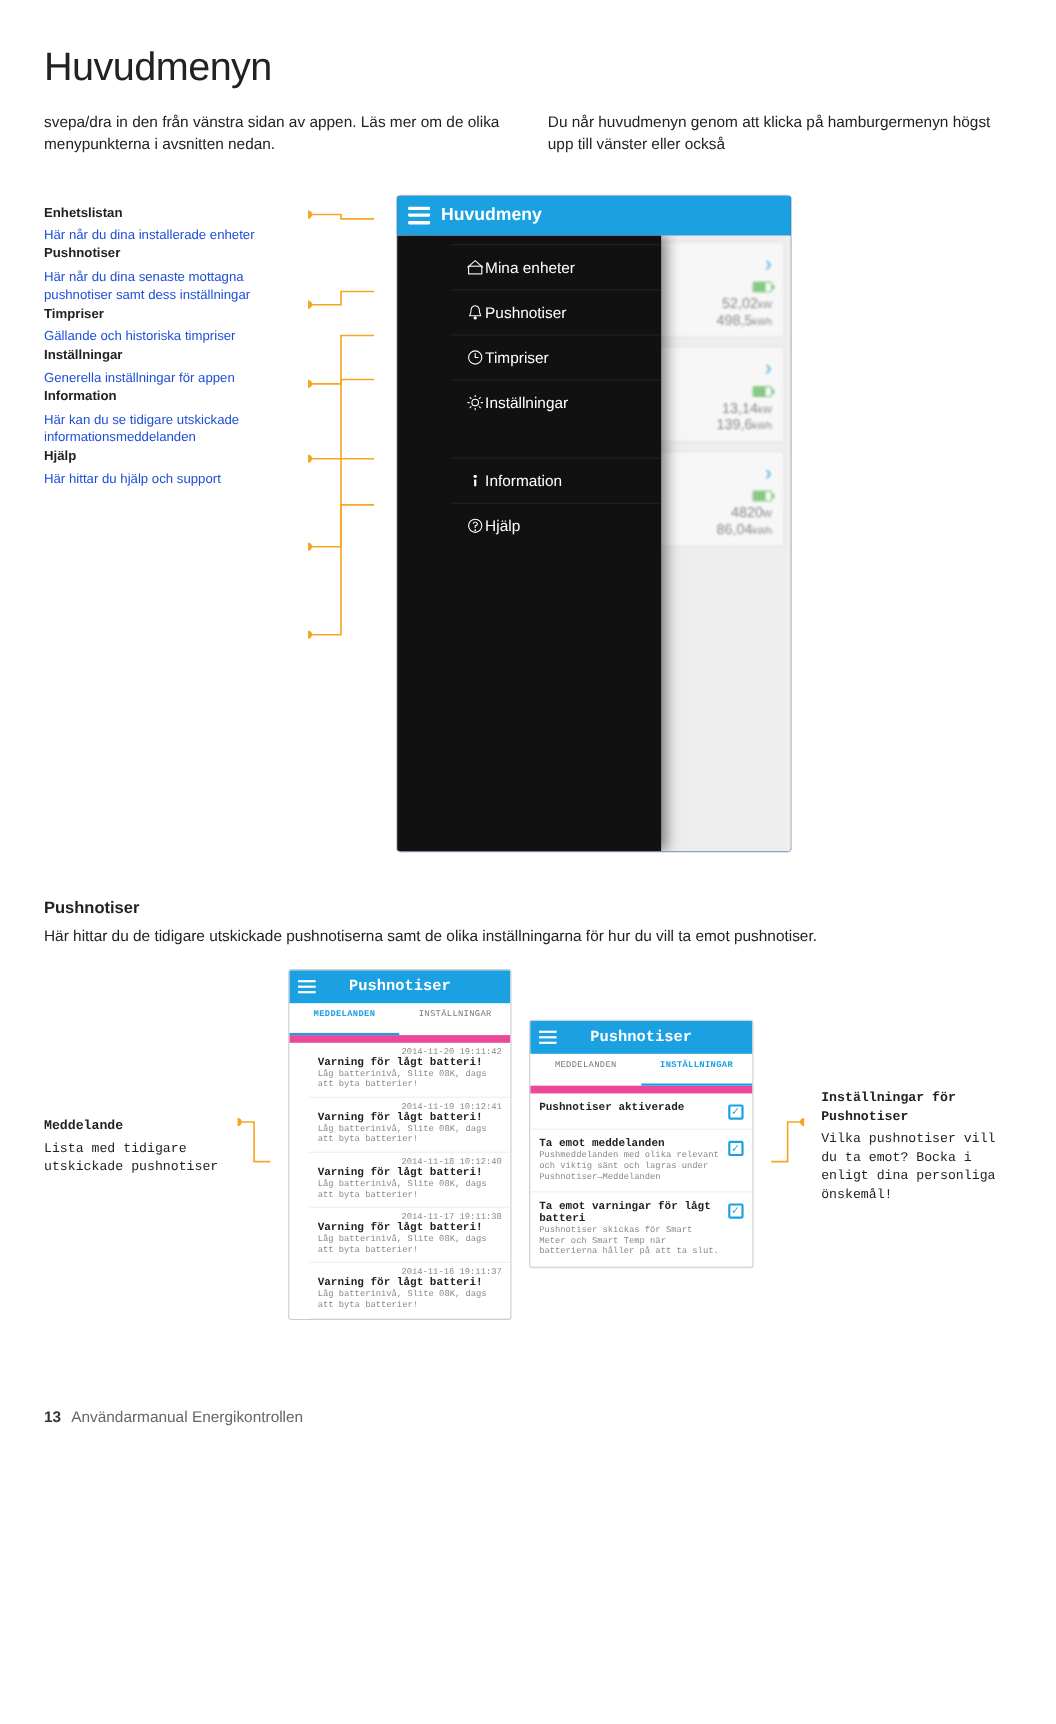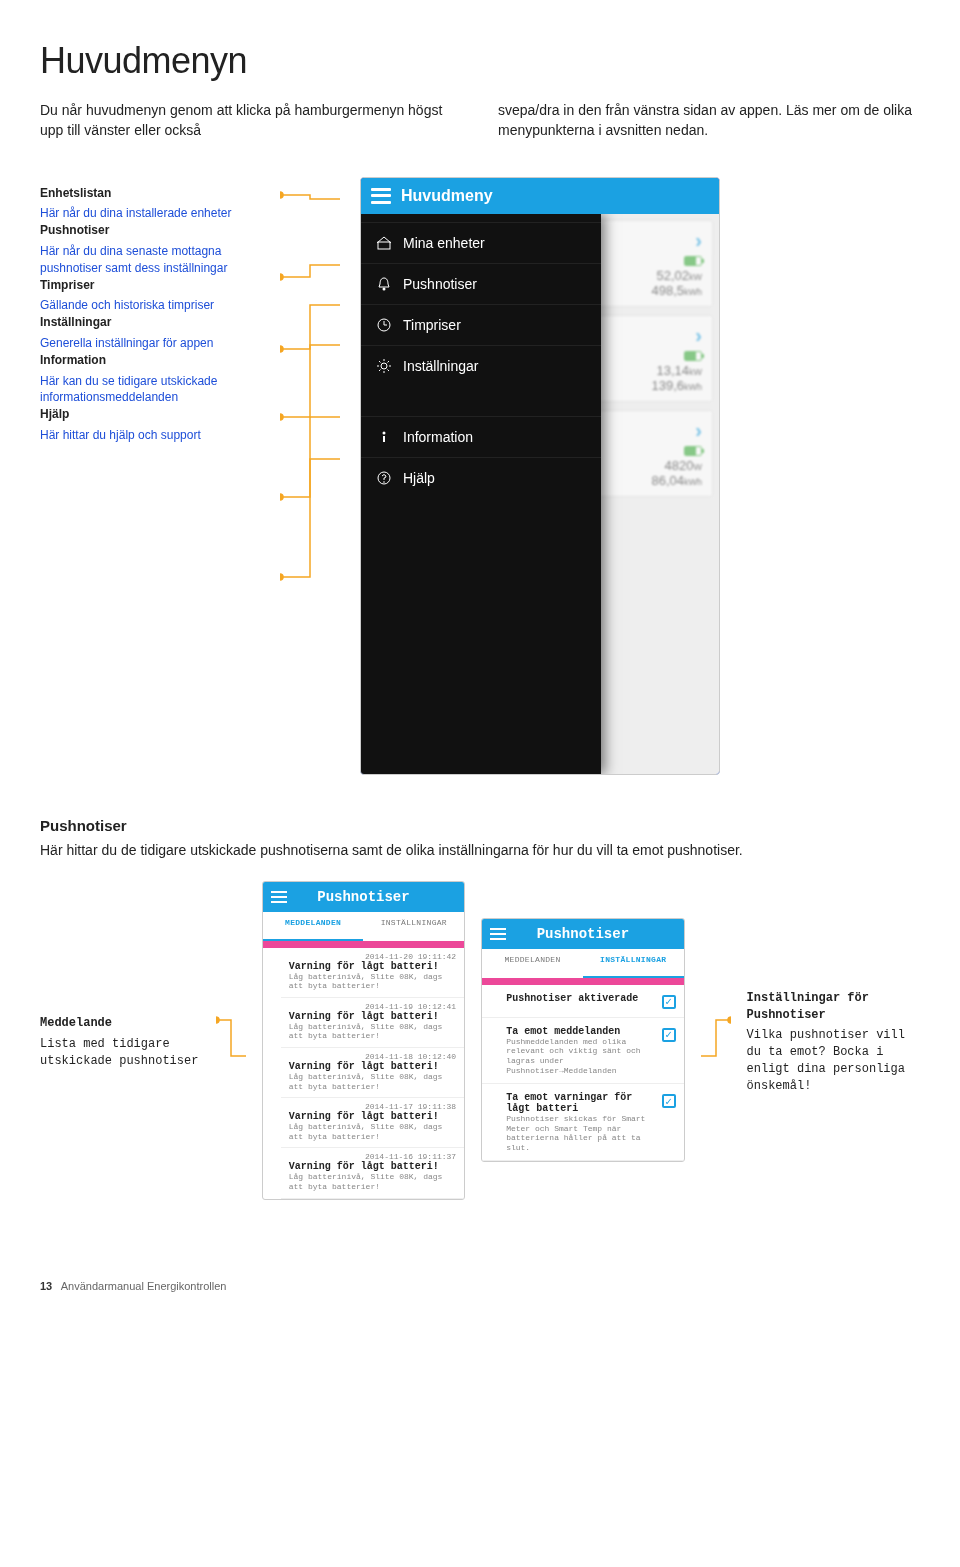--- a/index.html
+++ b/index.html
@@ -24,55 +24,55 @@
   .card { background: #fff; border: 1px solid #ddd; border-radius: 3px; margin-bottom: 8px; padding: 8px 10px; }
   .card .ct2 { font-weight: 700; font-size: 14px; color: #333; margin-bottom: 4px; display:flex; justify-content:space-between; align-items:center; }
   .card .row { display:flex; justify-content: space-between; color:#666; font-size:11px; }
   .card .val { color:#333; font-size: 13px; }
   .unit { font-size:9px; }
   .chev { color:#1ba1e2; font-size:20px; font-weight:700; }
   .battery { width: 18px; height:10px; border:1px solid #3a3; border-radius:2px; position:relative; }
   .battery::after { content:""; position:absolute; right:-3px; top:2px; width:2px; height:4px; background:#3a3; }
   .battery-inner { height:100%; width:70%; background:#3a3; }
   .drawer { position: absolute; left: 0; top: 0; height: 100%; width: 240px; background: #111; color:#fff; padding: 8px 0; box-shadow: 4px 0 12px rgba(0,0,0,0.5); }
-  .drawer-item { display:flex; align-items:center; gap:10px; padding: 11px 14px; border-top:1px solid #222; font-size:14px; }
+  .drawer-item { display:flex; align-items:center; padding: 11px 14px; border-top:1px solid #222; font-size:14px;margin-left:48px; }
   .drawer-item .ic { width:18px; height:18px; display:flex; align-items:center; justify-content:center; color:#fff; }
   .para-block { font-size:14px; line-height:1.45; margin-bottom: 20px; }
   .para-block .pt { font-weight:700; margin-bottom:4px; font-size:15px; }
   .row3 { display:flex; gap: 16px; align-items:center;font-family:Liberation Mono, monospace; }
   .callouts-left2 { width: 165px; font-size:12px; line-height:1.4; padding-top:4px; }
   .mini-conn { width: 30px; }
   .mini-phone { width: 210px; border:1px solid #ccc; border-radius:3px; overflow:hidden; font-size:10px; background:#fff; }
   .mini-top { height:30px; background:#1ba1e2; display:flex; align-items:center; justify-content:center; color:#fff; font-weight:700; font-size:14px; position:relative; }
   .mini-ham { position:absolute; left:8px; width:16px; height:12px; display:flex; flex-direction:column; justify-content:space-between;}
   .mini-ham span { height:2px; background:#fff; display:block; }
   .mini-tabs { display:flex; height:36px; border-bottom:7px solid #ec4899; }
   .mini-tab { flex:1; text-align:center; line-height:22px; font-size:8px; letter-spacing:0.3px; color:#777; }
   .mini-tab.active { color:#1ba1e2; font-weight:700; border-bottom:2px solid #1ba1e2; }
   .mini-list { }
   .mini-li { border-bottom:1px solid #eee; padding: 4px 8px 6px 8px; margin-left: 18px; }
   .mini-ts { text-align:right; font-size:8px; color:#888; }
   .mini-lt { font-weight:700; font-size:10px; }
   .mini-ld { font-size:8px; color:#888; line-height:1.2; }
   .mini-set-item { display:flex; align-items:flex-start; gap:6px; padding:8px 8px; border-bottom:1px solid #eee; }
-  .mini-set-item .tx { flex:1;margin-left:16px; }
+  .mini-set-item .tx { flex:1; }
   .mini-set-item .chk { width:14px; height:14px; border:2px solid #1ba1e2; border-radius:2px; display:flex; align-items:center; justify-content:center; color:#1ba1e2; font-size:11px; font-weight:700; margin-top:2px;}
   .callouts-right2 { width: 175px; font-size:12px; line-height:1.4; padding-top:4px; }
-  .footer { margin-top: 80px; font-size: 11px; color:#666; }
+  .footer { margin-top: 80px; font-size: 14px; color:#666; }
   .footer .pn { font-weight:700; color:#333; margin-right:6px; }
 </style>
 </head>
 <body>
 
 <div class="page">
   <h1 class="title">Huvudmenyn</h1>
 
   <div class="intro-cols">
+    <div class="intro-col">svepa/dra in den från vänstra sidan av appen. Läs mer om de olika menypunkterna i avsnitten nedan.</div>
     <div class="intro-col">Du når huvudmenyn genom att klicka på hamburgermenyn högst upp till vänster eller också</div>
-    <div class="intro-col">svepa/dra in den från vänstra sidan av appen. Läs mer om de olika menypunkterna i avsnitten nedan.</div>
   </div>
 
   <div class="section">
 
     <div class="callouts-left">
       <div class="callout">
         <div class="ct">Enhetslistan</div>
         <div class="cd">Här når du dina installerade enheter</div>
       </div>
       <div class="callout">

